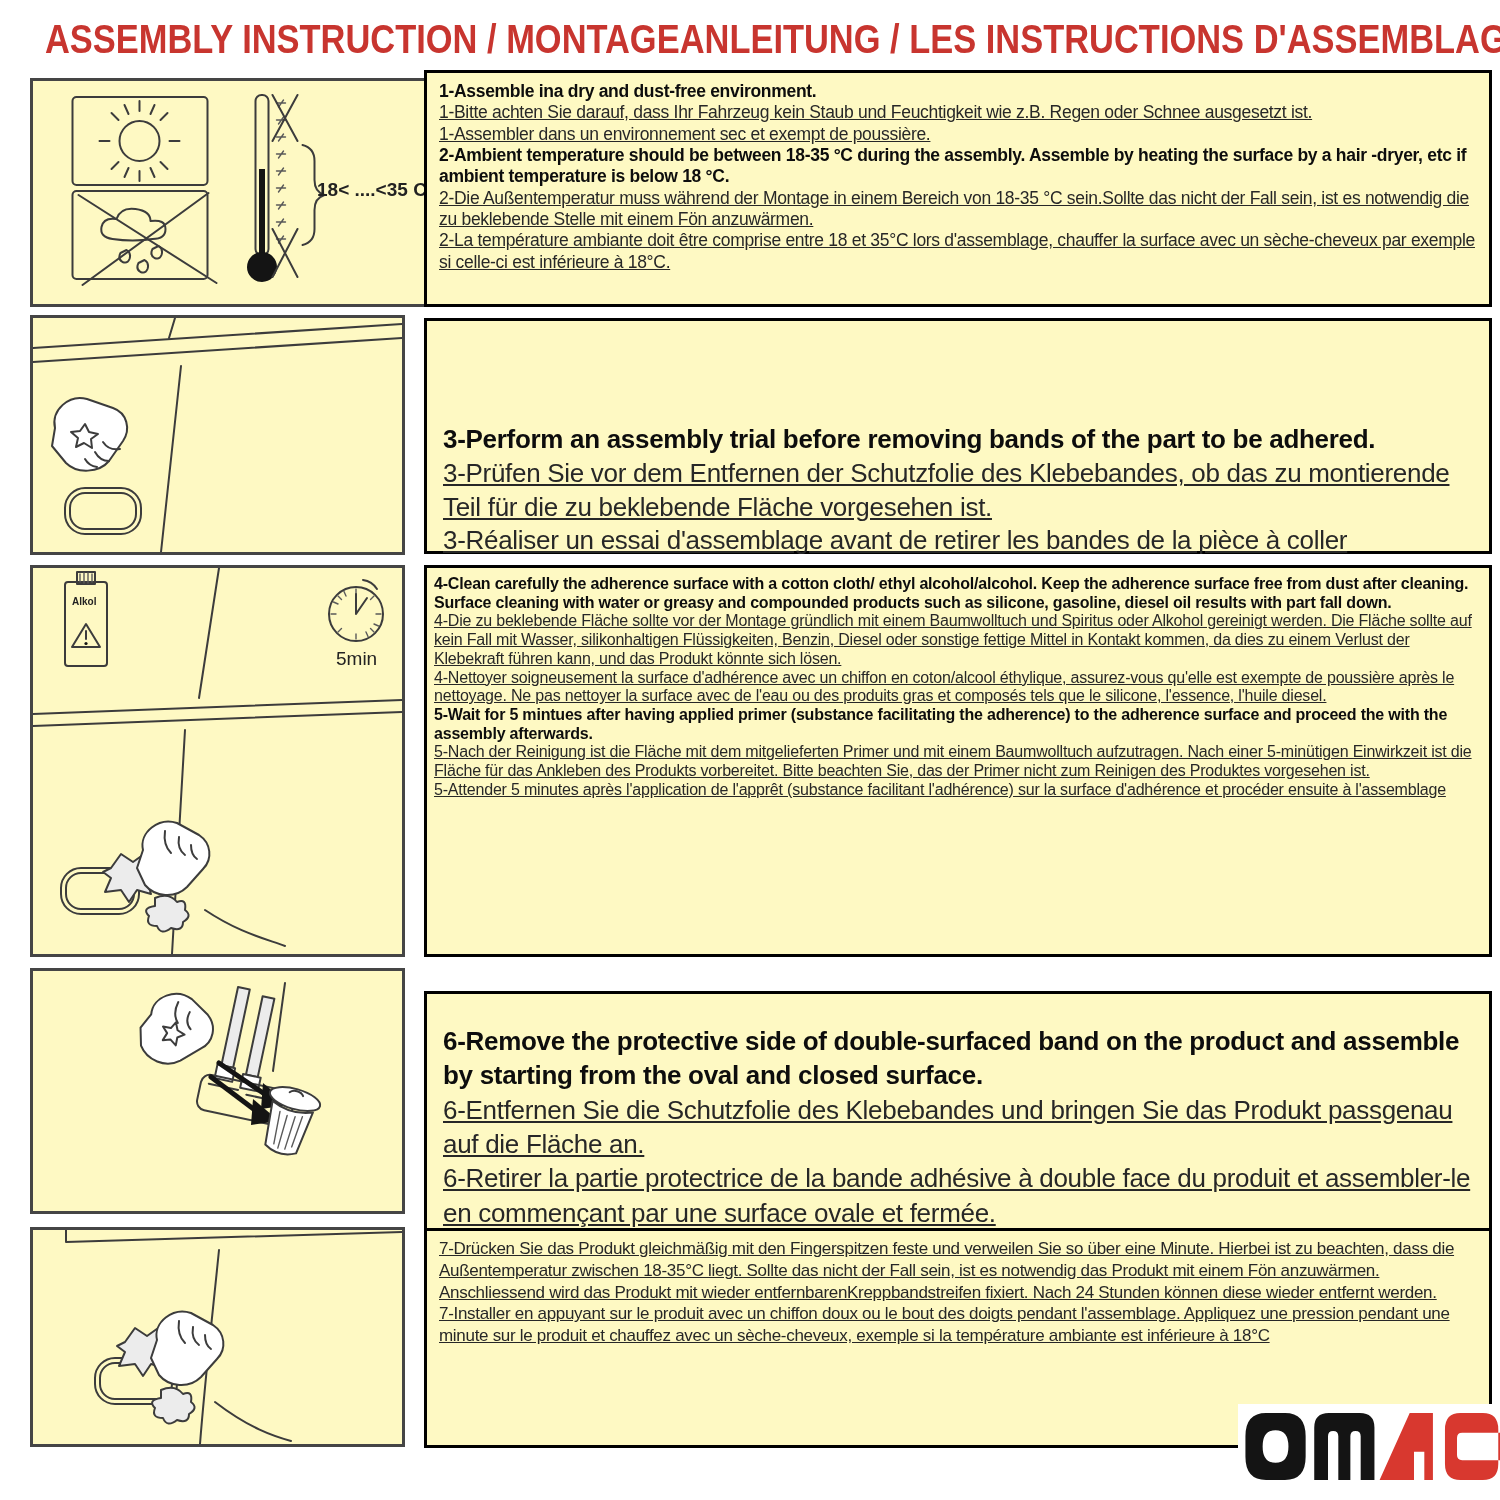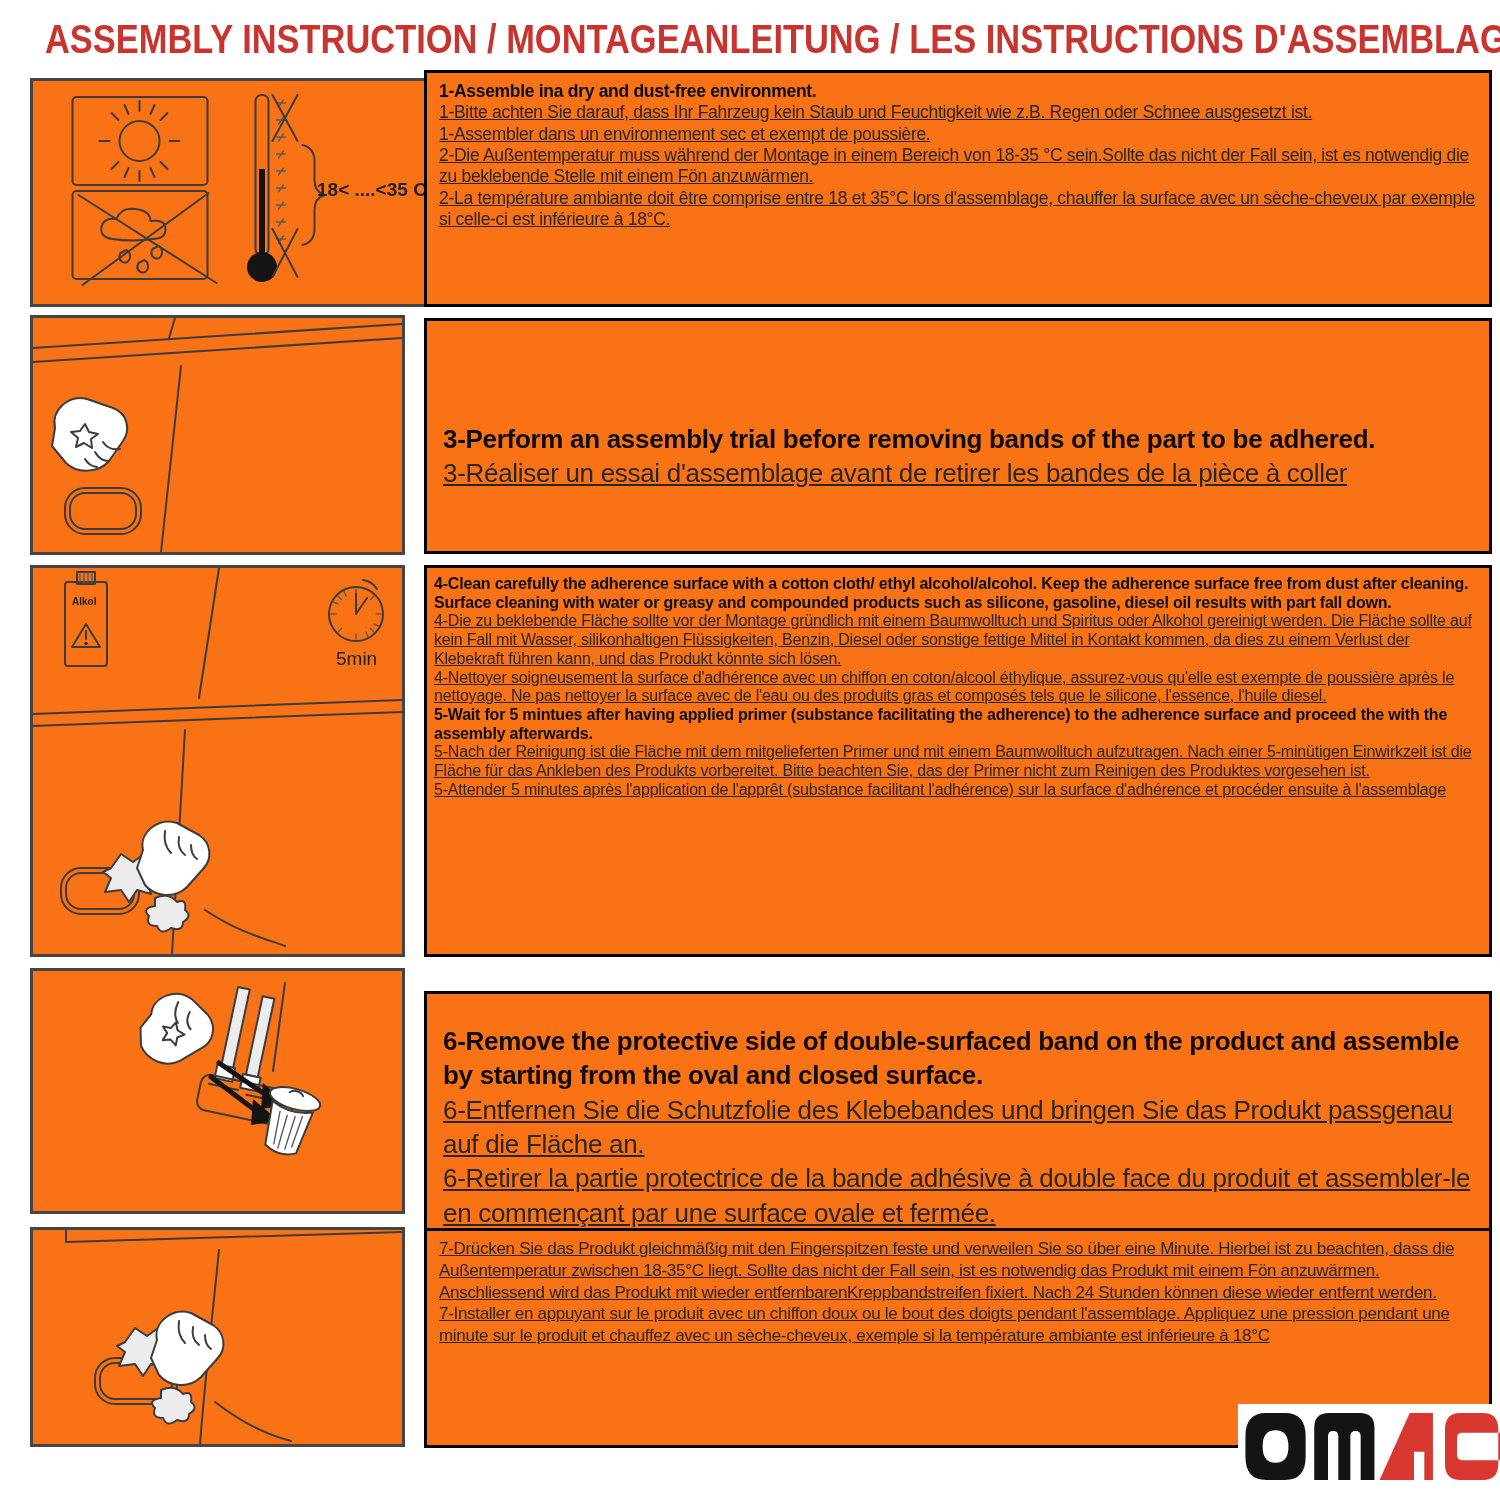--- a/index.html
+++ b/index.html
@@ -3,21 +3,21 @@
 <meta charset="utf-8">
 <style>
   html,body{margin:0;padding:0;background:#fff;}
   #stage{position:relative;width:1500px;height:1500px;background:#fff;overflow:hidden;
          font-family:"Liberation Sans",sans-serif;color:#1c1c1c;}
   
   #title{position:absolute;left:45px;top:16px;margin:0;font-size:41px;font-weight:800;
          color:#c8352f;white-space:nowrap;letter-spacing:0px;
          transform:scaleX(.84);transform-origin:left center;}
   
-  .box{position:absolute;box-sizing:border-box;background:#f97316;}
+  .box{position:absolute;box-sizing:border-box;background:#fef9c3;}
   .illus{border:3px solid #454545;}
   .txt{border:3px solid #000;}
   .illus svg{position:absolute;left:0;top:0;width:100%;height:100%;}
   .lbl{position:absolute;color:#222;white-space:nowrap;}
   
   .ln{stroke:#3c3c3c;stroke-width:2;fill:none;stroke-linecap:round;stroke-linejoin:round;}
   .fw{fill:#fff;stroke:#3c3c3c;stroke-width:2;stroke-linejoin:round;}
   .fg{fill:#ececec;stroke:#3c3c3c;stroke-width:2;stroke-linejoin:round;}
   .fb{fill:#141414;stroke:none;}
   .thin{stroke:#5a5a5a;stroke-width:1.4;fill:none;stroke-linecap:round;}
@@ -68,20 +68,21 @@
         <path class="ln" d="M252,64 q12,3 12,16 v19 q0,12 10,15 q-10,3 -10,15 v19 q0,13 -12,16"></path>
       </g>
     </svg>
     <span class="lbl" style="left:284px;top:98px;font-size:19px;font-weight:700;">18&lt; ....&lt;35 C</span>
   </div>
 
   <div class="box txt r1t" style="left:424px;top:70px;width:1068px;height:237px;">
     <p class="en">1-Assemble ina dry and dust-free environment.</p>
     <p class="tr">1-Bitte achten Sie darauf, dass Ihr Fahrzeug kein Staub und Feuchtigkeit wie z.B. Regen oder Schnee ausgesetzt ist.</p>
     <p class="tr">1-Assembler dans un environnement sec et exempt de poussière.</p>
+    <p class="en gap1">2-Ambient temperature should be between 18-35 °C  during the assembly. Assemble by heating the surface by a hair -dryer, etc if ambient temperature is below 18 °C.</p>
     <p class="tr">2-Die Außentemperatur muss während der Montage in einem Bereich von 18-35 °C  sein.Sollte das nicht der Fall sein, ist es notwendig die zu beklebende Stelle mit einem Fön anzuwärmen.</p>
     <p class="tr">2-La température ambiante doit être comprise entre 18 et 35°C lors d'assemblage, chauffer la surface avec un sèche-cheveux par exemple si celle-ci est inférieure à 18°C.</p>
   </div>
 
   <div class="box illus" style="left:30px;top:315px;width:375px;height:240px;">
     <svg viewBox="0 0 369 234">
       <path class="ln" d="M0,30 L369,6 M0,44 L369,20"></path>
       <path class="ln" d="M142,0 L136,20 M148,48 L128,234"></path>
       <g>
         <rect class="ln" x="32" y="170" width="76" height="46" rx="20"></rect>
@@ -90,20 +91,21 @@
       <g transform="translate(14,84)">
         <path class="fw" d="M8,26 C4,8 22,-8 40,-3 L66,6 C80,11 84,27 76,39 L62,59 C52,71 30,72 19,61 L5,44 Z"></path>
         <path class="ln" d="M56,40 q6,9 17,7 M48,50 q5,9 14,9 M38,57 q4,7 12,8"></path>
         <path class="fw" d="M38,22 l4,8 9,2 -7,5 1,9 -8,-5 -8,4 2,-9 -7,-6 9,-1 Z"></path>
       </g>
     </svg>
   </div>
 
   <div class="box txt r2t" style="left:424px;top:318px;width:1068px;height:236px;">
     <p class="en">3-Perform an assembly trial before removing bands of the part to be adhered.</p>
+    <p class="tr">3-Prüfen Sie vor dem Entfernen der Schutzfolie des Klebebandes, ob das zu montierende Teil für die zu beklebende Fläche vorgesehen ist.</p>
     <p class="tr">3-Réaliser un essai d'assemblage avant de retirer les bandes de la pièce à coller</p>
   </div>
 
   <div class="box illus" style="left:30px;top:565px;width:375px;height:392px;">
     <svg viewBox="0 0 369 386">
       <g>
         <rect class="ln" x="32" y="14" width="42" height="84" rx="3"></rect>
         <rect class="ln" x="44" y="4" width="18" height="12"></rect>
         <path class="thin" d="M47,6 v8 M51,5 v10 M55,5 v10 M59,6 v8"></path>
         <path class="ln" d="M53,56 L67,79 H39 Z"></path>

